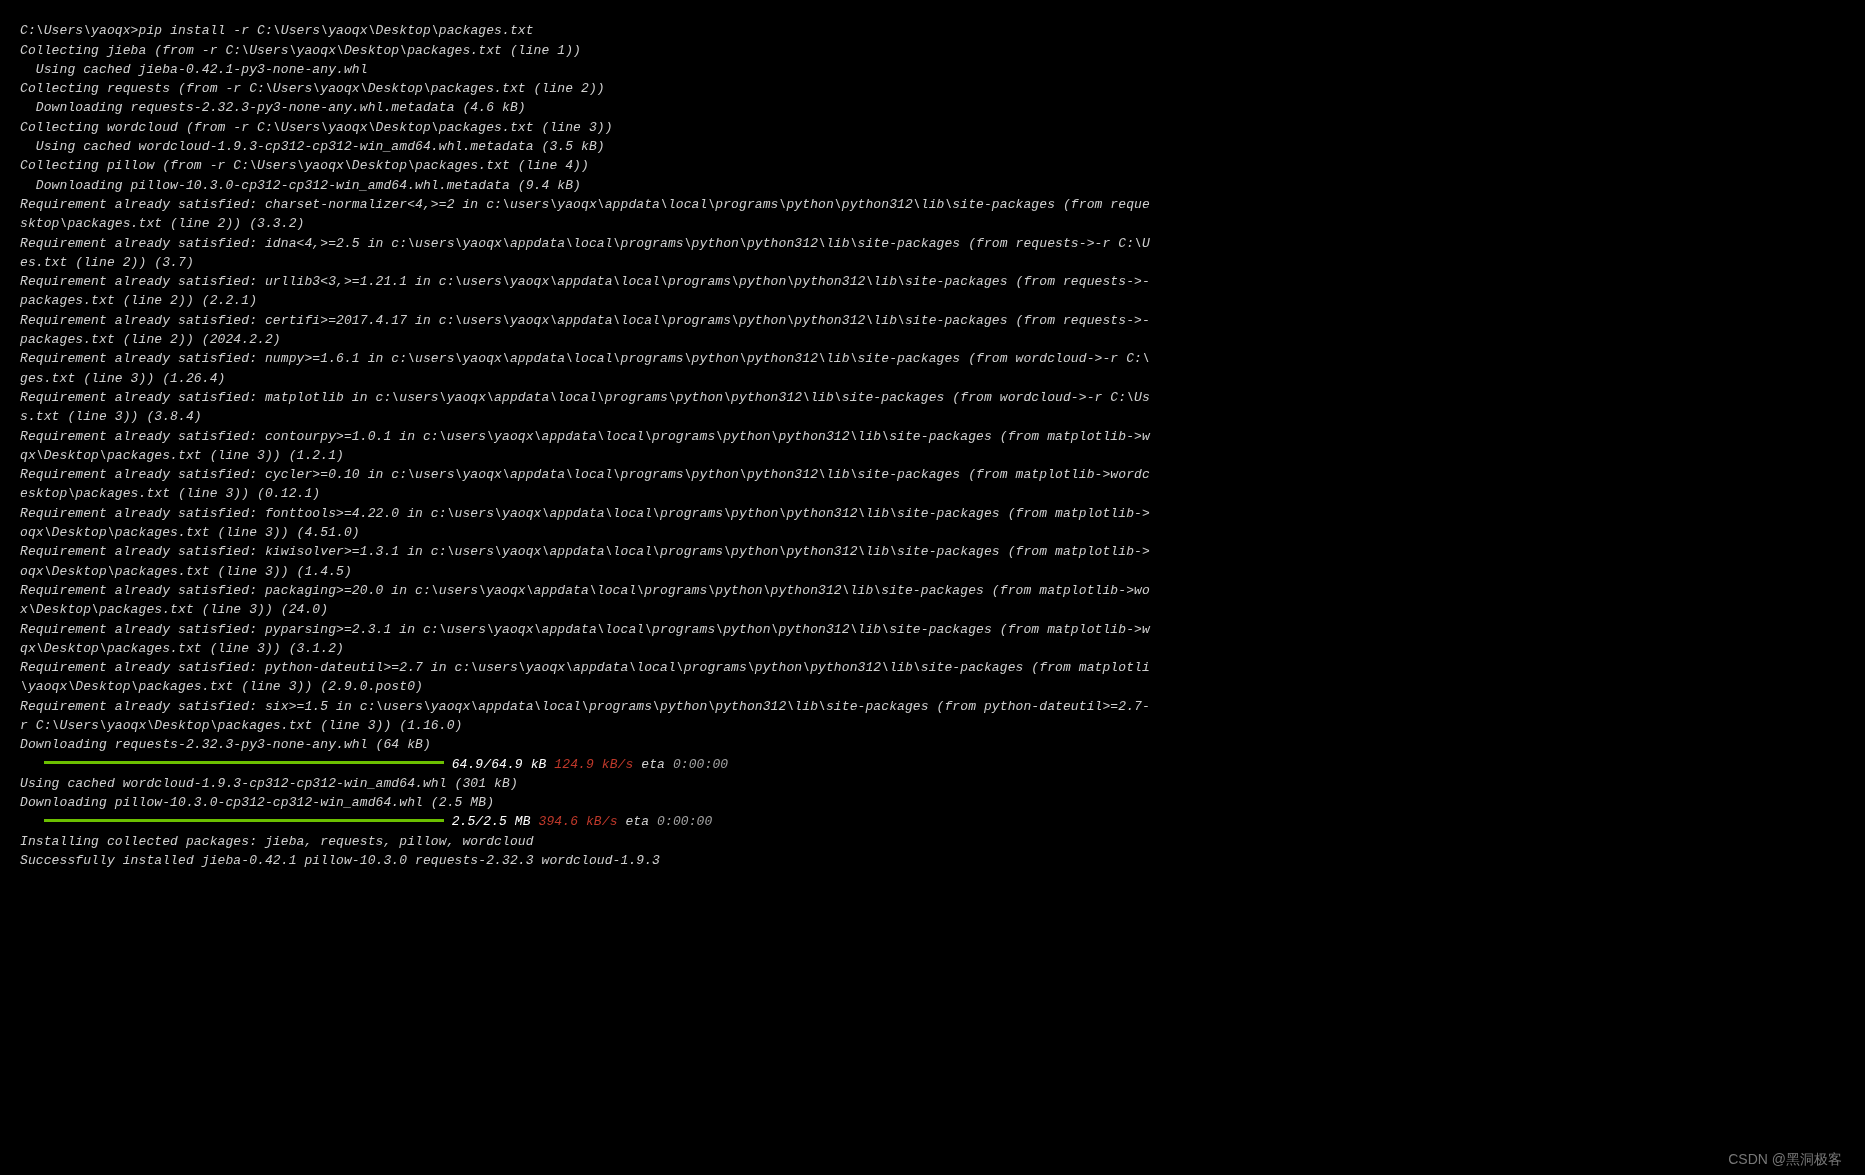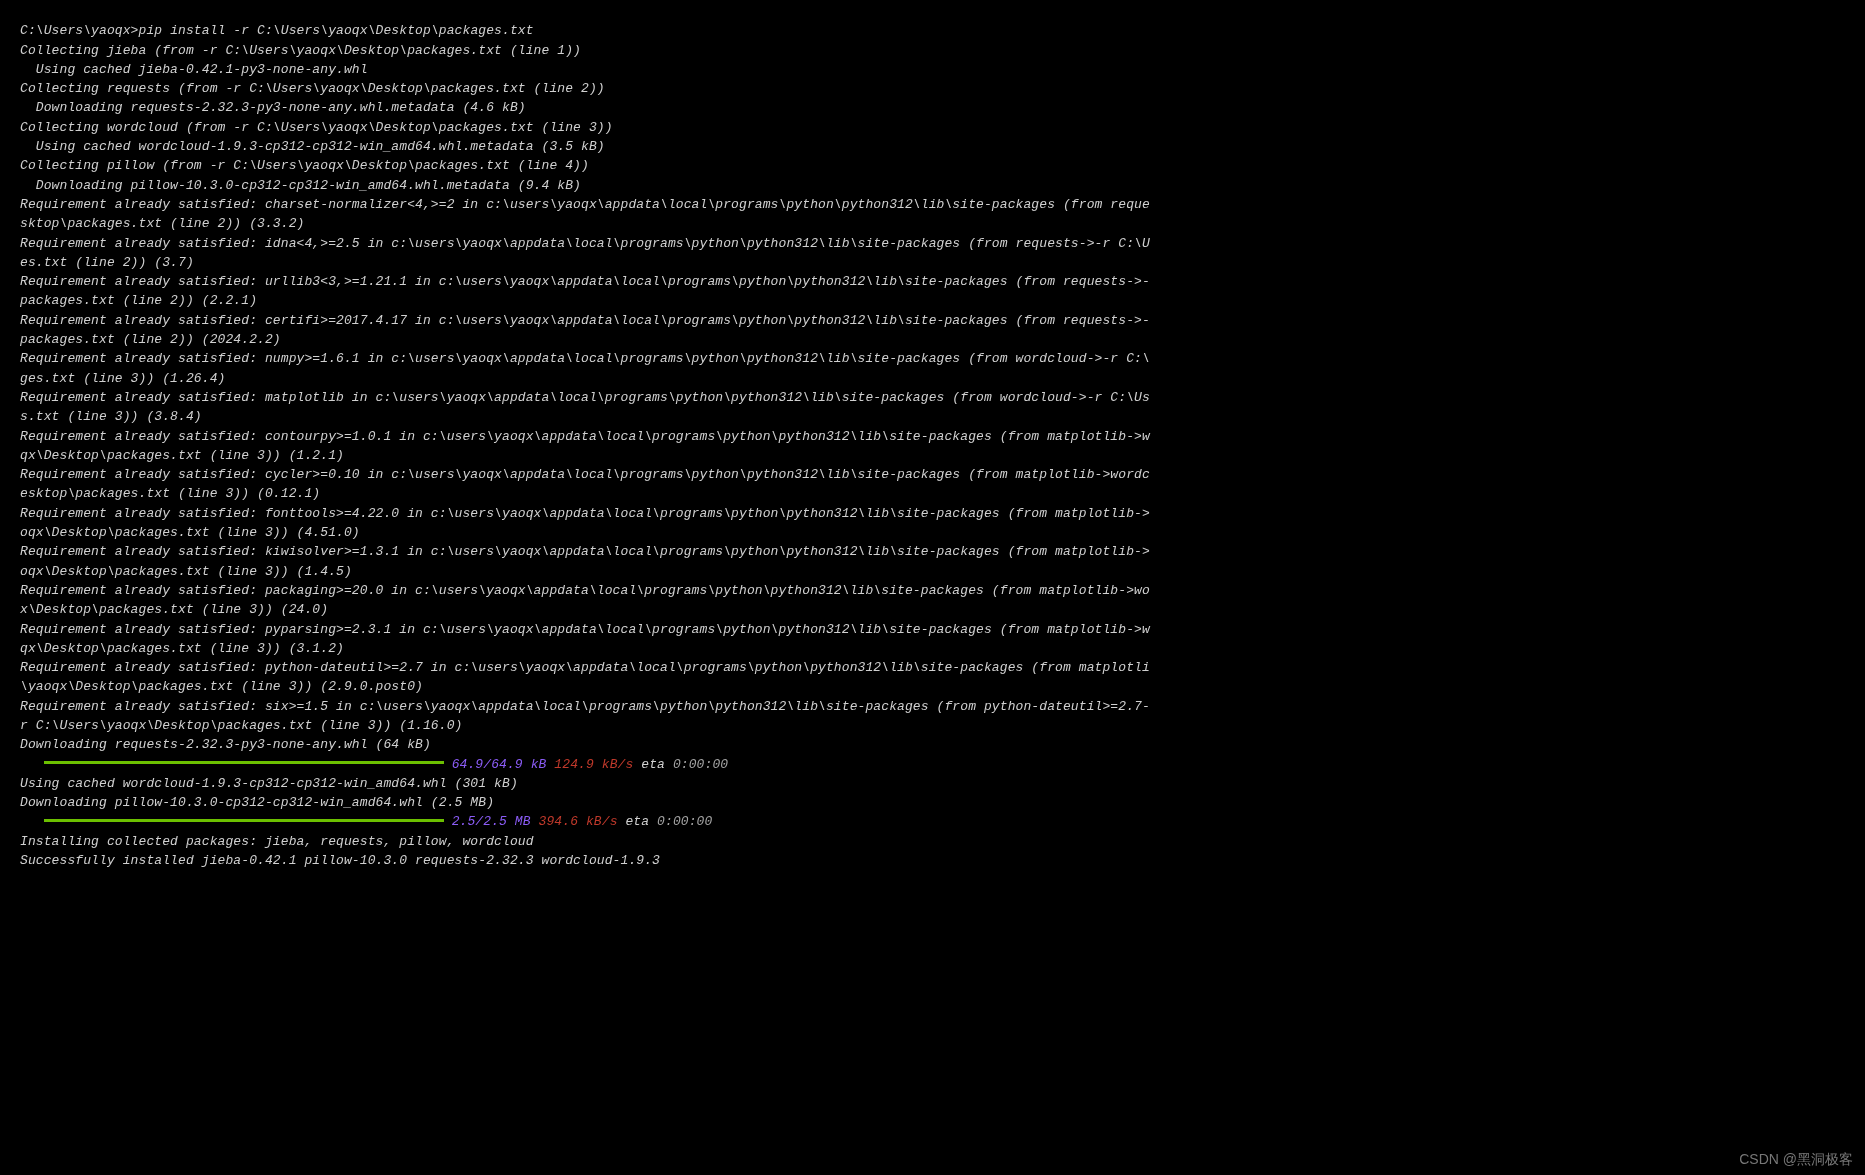--- a/index.html
+++ b/index.html
@@ -14,33 +14,33 @@
     font-family: "Consolas", "Courier New", monospace;
     font-size: 13px;
     line-height: 19.3px;
     color: #d0d0d0;
     white-space: pre;
     padding: 2px 20px;
     letter-spacing: 0.1px;
     font-style: italic;
   }
   .line { display: block; }
-  .green { color: #8b5cf6; }
+  .green { color: #ffffff; }
   .red { color: #c0392b; }
   .cyan { color: #a3a3a3; }
   .progress-bar {
     display: inline-block;
     height: 3px;
     background: #6bbf00;
     vertical-align: middle;
     margin-bottom: 3px;
   }
   .watermark {
     position: absolute;
-    right: 12px;
+    right: 23px;
     bottom: 6px;
     font-family: sans-serif;
     font-size: 14px;
     color: #777;
   }
 </style>
 </head>
 <body>
 
 <div class="terminal">

